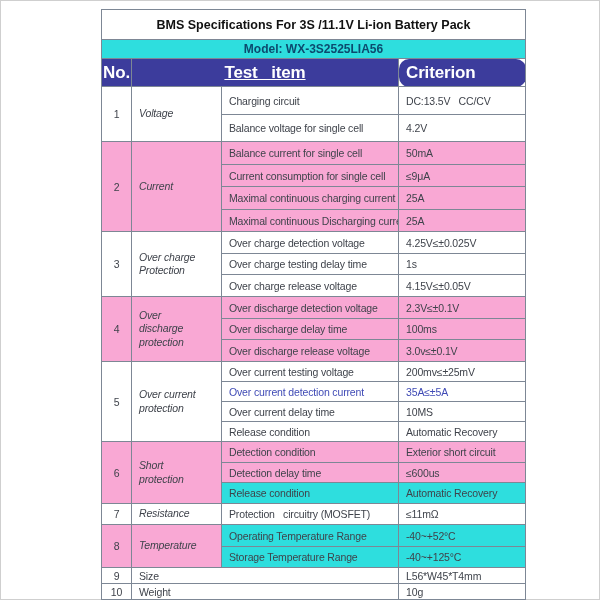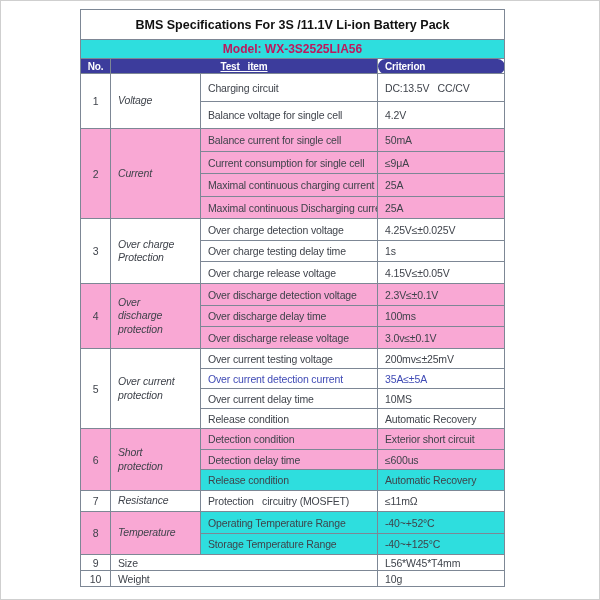--- a/index.html
+++ b/index.html
@@ -3,45 +3,45 @@
 <meta charset="utf-8">
 <style>
   * { margin:0; padding:0; box-sizing:border-box; }
   html,body { width:600px; height:600px; background:#fff; }
   body { font-family:"Liberation Sans","DejaVu Sans",sans-serif; }
   .page {
     position:relative; width:600px; height:600px;
     background:#ffffff; border:1px solid #cfcfcf;
   }
   table.spec {
-    position:absolute; left:79px; top:8px;
+    position:absolute; left:100px; top:8px;
     width:424px; border-collapse:collapse; table-layout:fixed;
     border:1.5px solid #4a4a4a;
   }
   td, th {
     border:1px solid #7d8795;
     vertical-align:middle;
     font-size:10.5px; letter-spacing:-0.15px;
     color:#3f434b; font-weight:400;
     padding:0 0 0 7px; text-align:left;
     overflow:hidden;
   }
   tr.title-row td {
     height:30px; text-align:center; padding:0;
     font-size:12.5px; font-weight:700; color:#111; letter-spacing:0;
     background:#ffffff; white-space:pre-wrap;
   }
   tr.model-row td {
     height:19px; text-align:center; padding:0;
-    font-size:12px; font-weight:700; color:#be185d; letter-spacing:0;
+    font-size:12px; font-weight:700; color:#0c4a6e; letter-spacing:0;
     background:#2edede;
   }
   tr.head-row th {
-    height:15px; background:#3c3c9c; color:#ffffff;
-    font-weight:700; font-size:10px; white-space:pre;
+    height:28px; background:#3c3c9c; color:#ffffff;
+    font-weight:700; font-size:17px; white-space:pre;
   }
   th.h-no { text-align:center; padding:0; }
   th.h-test { text-align:center; padding:0;text-decoration:underline; }
   th.h-crit { text-align:left;border-radius:10px; }
   .c-no { text-align:center; padding:0; }
   .c-cat { white-space:normal; padding-right:16px; line-height:1.25;font-style:italic; }
   .c-item, .c-crit { white-space:pre; }
   .bg-blue { background:#f9a8d4; }
   .bg-cyan { background:#2edede; }
   .txt-blue { color:#3f4ab5; }

